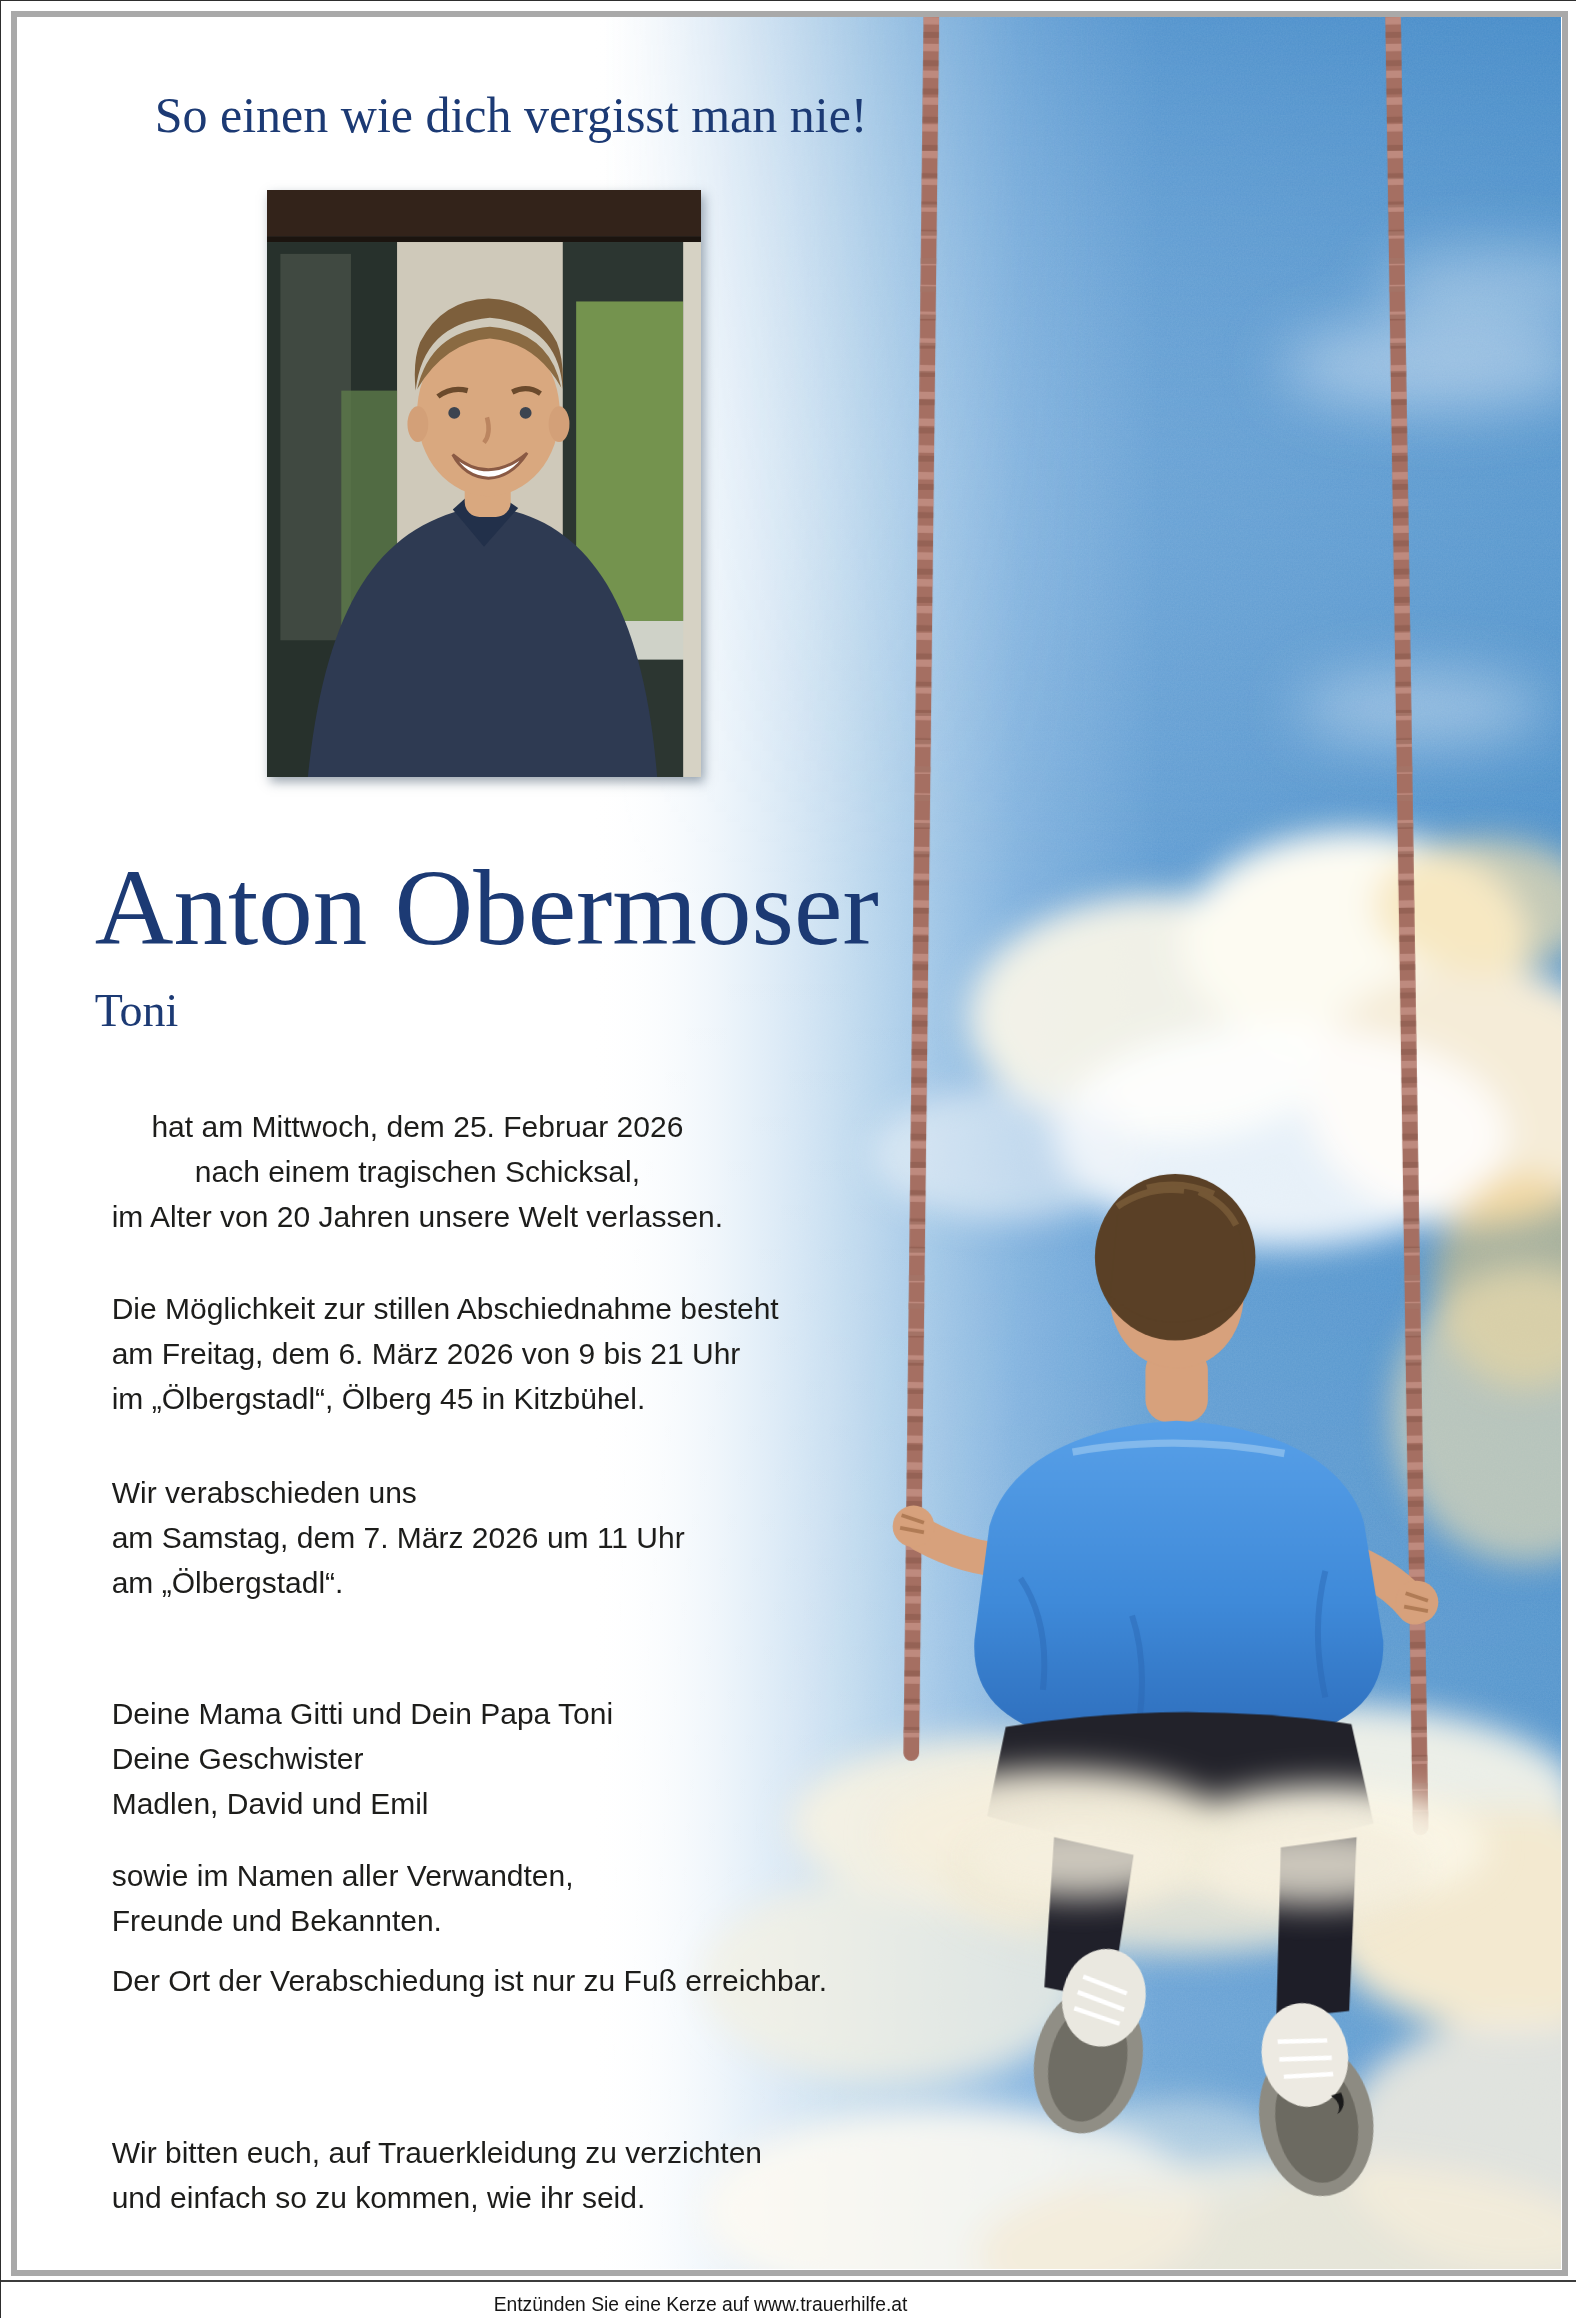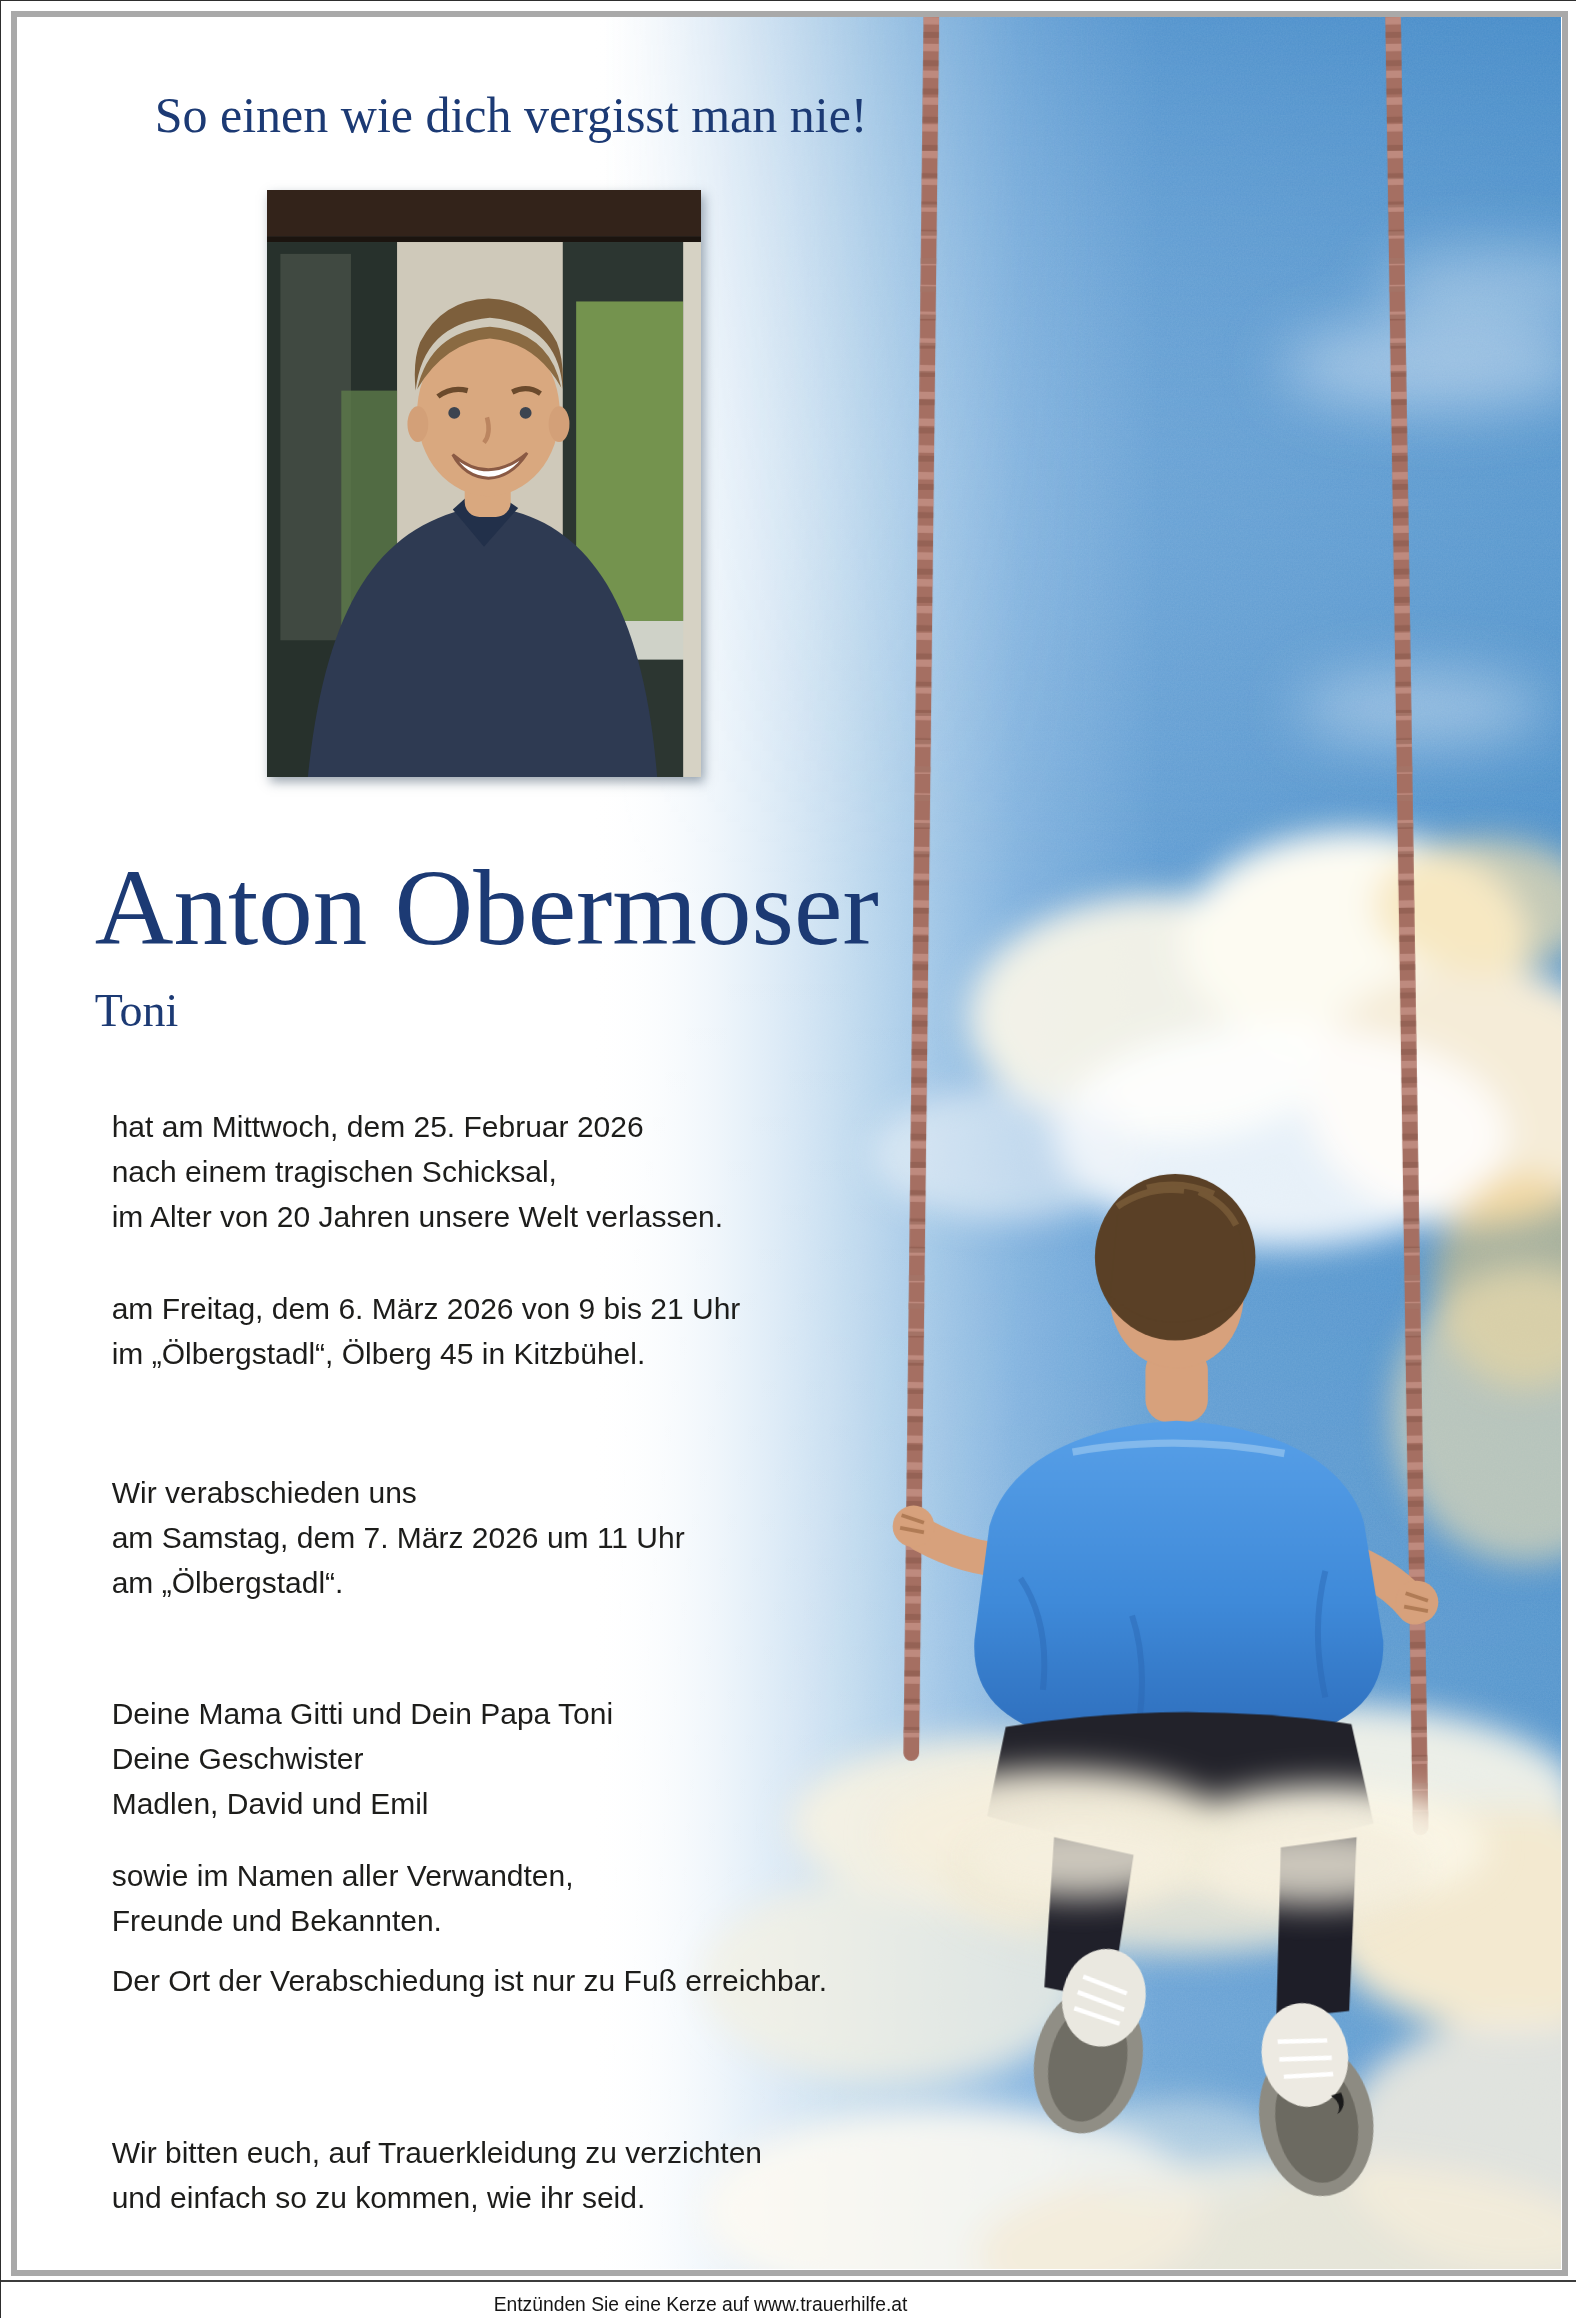--- a/index.html
+++ b/index.html
@@ -39,21 +39,21 @@
     text-align:left;color:#1c3a74;
     font-family:"Liberation Serif","DejaVu Serif",serif;
   }
   .name{font-size:109px;line-height:1.05;white-space:nowrap;}
   .nickname{font-size:46px;margin-top:19.3px;}
   .para{
     position:absolute;left:95px;
     font-size:30px;line-height:45px;color:#1d1d1b;
     white-space:nowrap;
   }
-  .p1{top:1087px;} .p2{top:1269px;} .p3{top:1453px;}
+  .p1{top:1087px;text-align:center;} .p2{top:1269px;} .p3{top:1453px;}
   .p4{top:1674px;} .p5{top:1836px;} .p6{top:1941px;} .p7{top:2113px;}
   .bottom-rule{
     position:absolute;left:0;top:2279px;width:1575px;height:1.5px;
     background:#3c3c3c;
   }
   .footer{
     position:absolute;left:0;top:2293px;width:1399px;
     text-align:center;font-size:19.3px;color:#151515;
   }
 </style>
@@ -231,20 +231,21 @@
       <div class="name">Anton Obermoser</div>
       <div class="nickname">Toni</div>
     </div>
 
     <div class="para p1">
       <div>hat am Mittwoch, dem 25. Februar 2026</div>
       <div>nach einem tragischen Schicksal,</div>
       <div>im Alter von 20 Jahren unsere Welt verlassen.</div>
     </div>
     <div class="para p2">
+      <div>Die Möglichkeit zur stillen Abschiednahme besteht</div>
       <div>am Freitag, dem 6. März 2026 von 9 bis 21 Uhr</div>
       <div>im „Ölbergstadl“, Ölberg 45 in Kitzbühel.</div>
     </div>
     <div class="para p3">
       <div>Wir verabschieden uns</div>
       <div>am Samstag, dem 7. März 2026 um 11 Uhr</div>
       <div>am „Ölbergstadl“.</div>
     </div>
     <div class="para p4">
       <div>Deine Mama Gitti und Dein Papa Toni</div>

